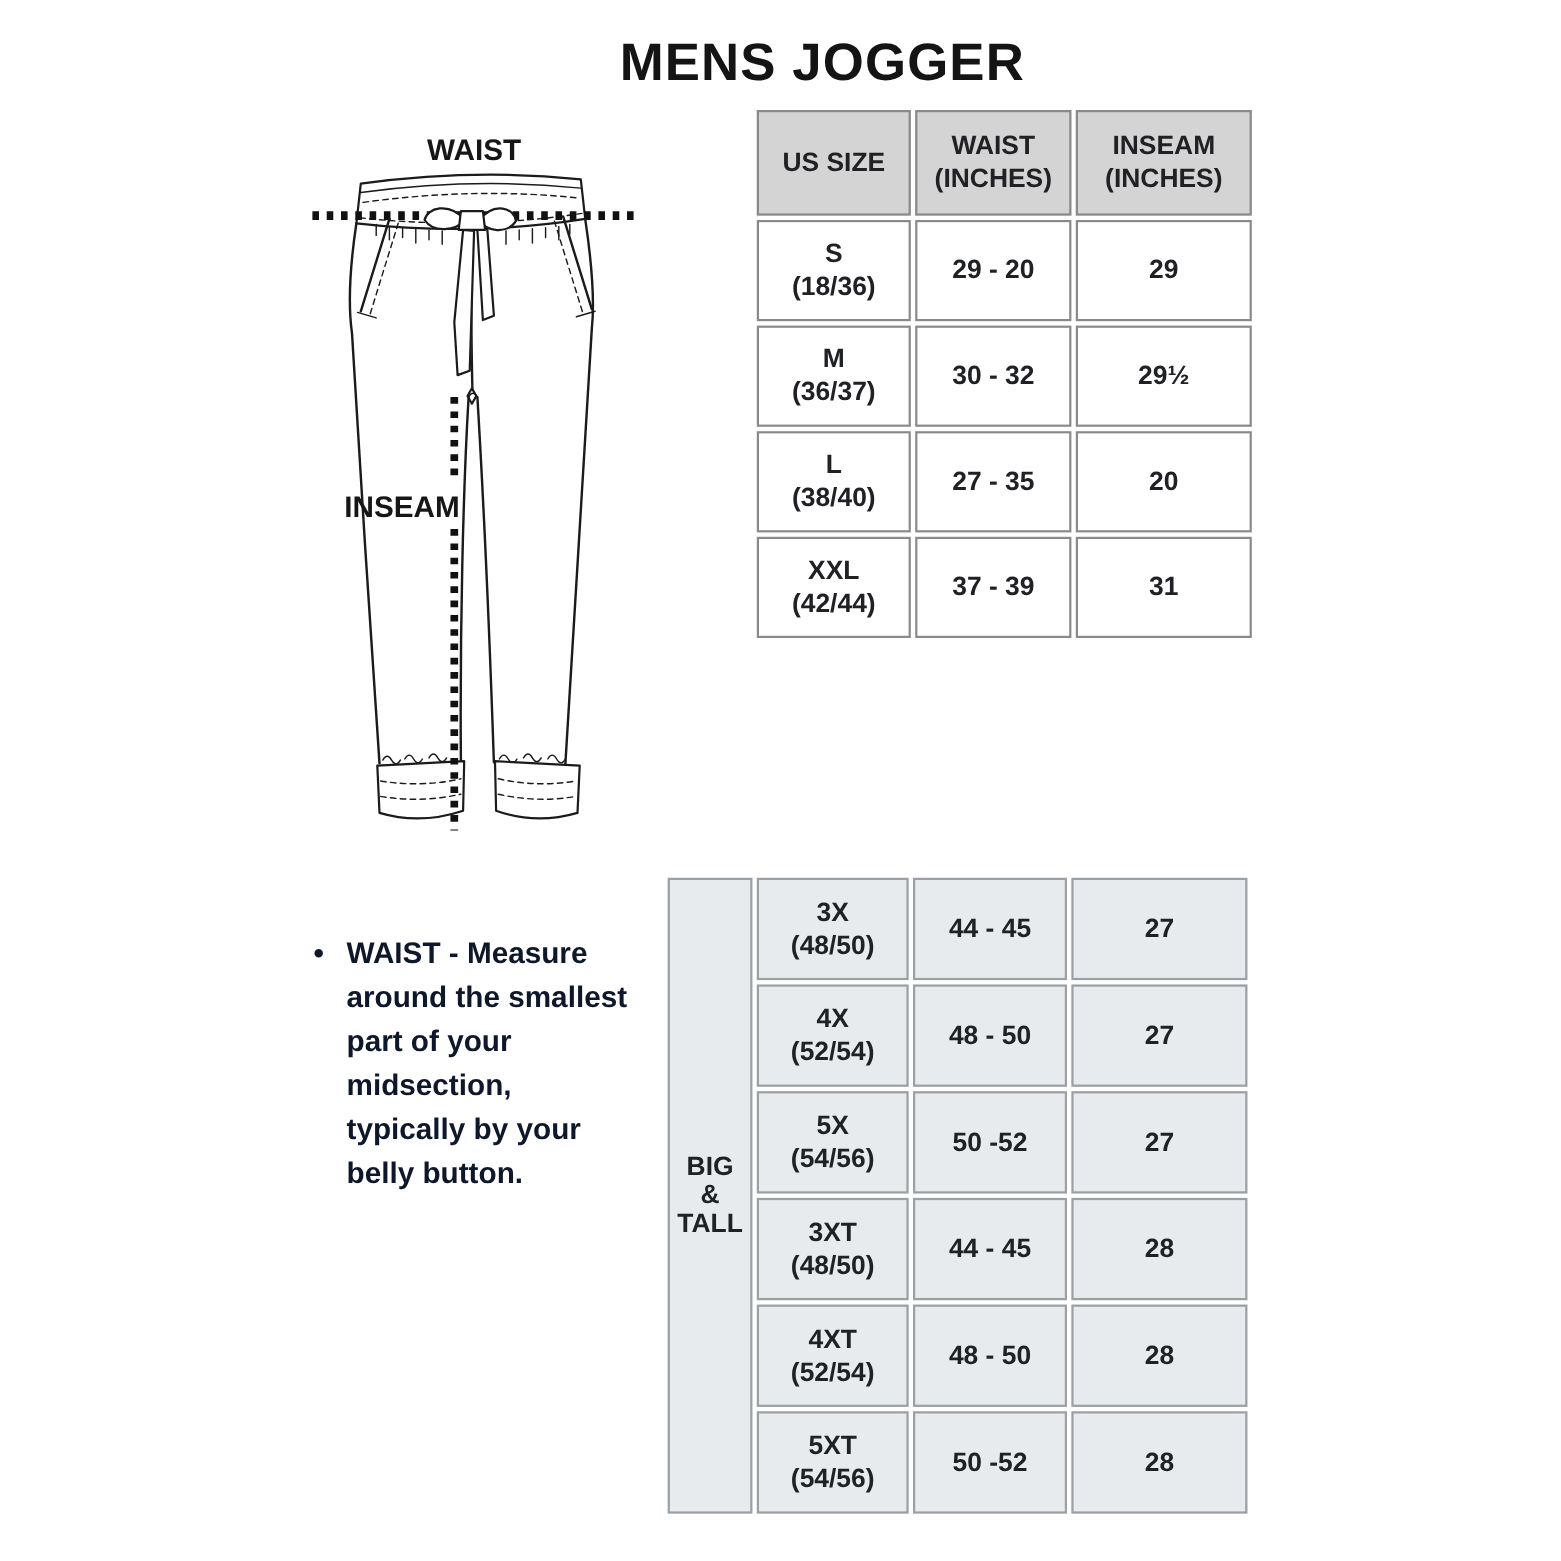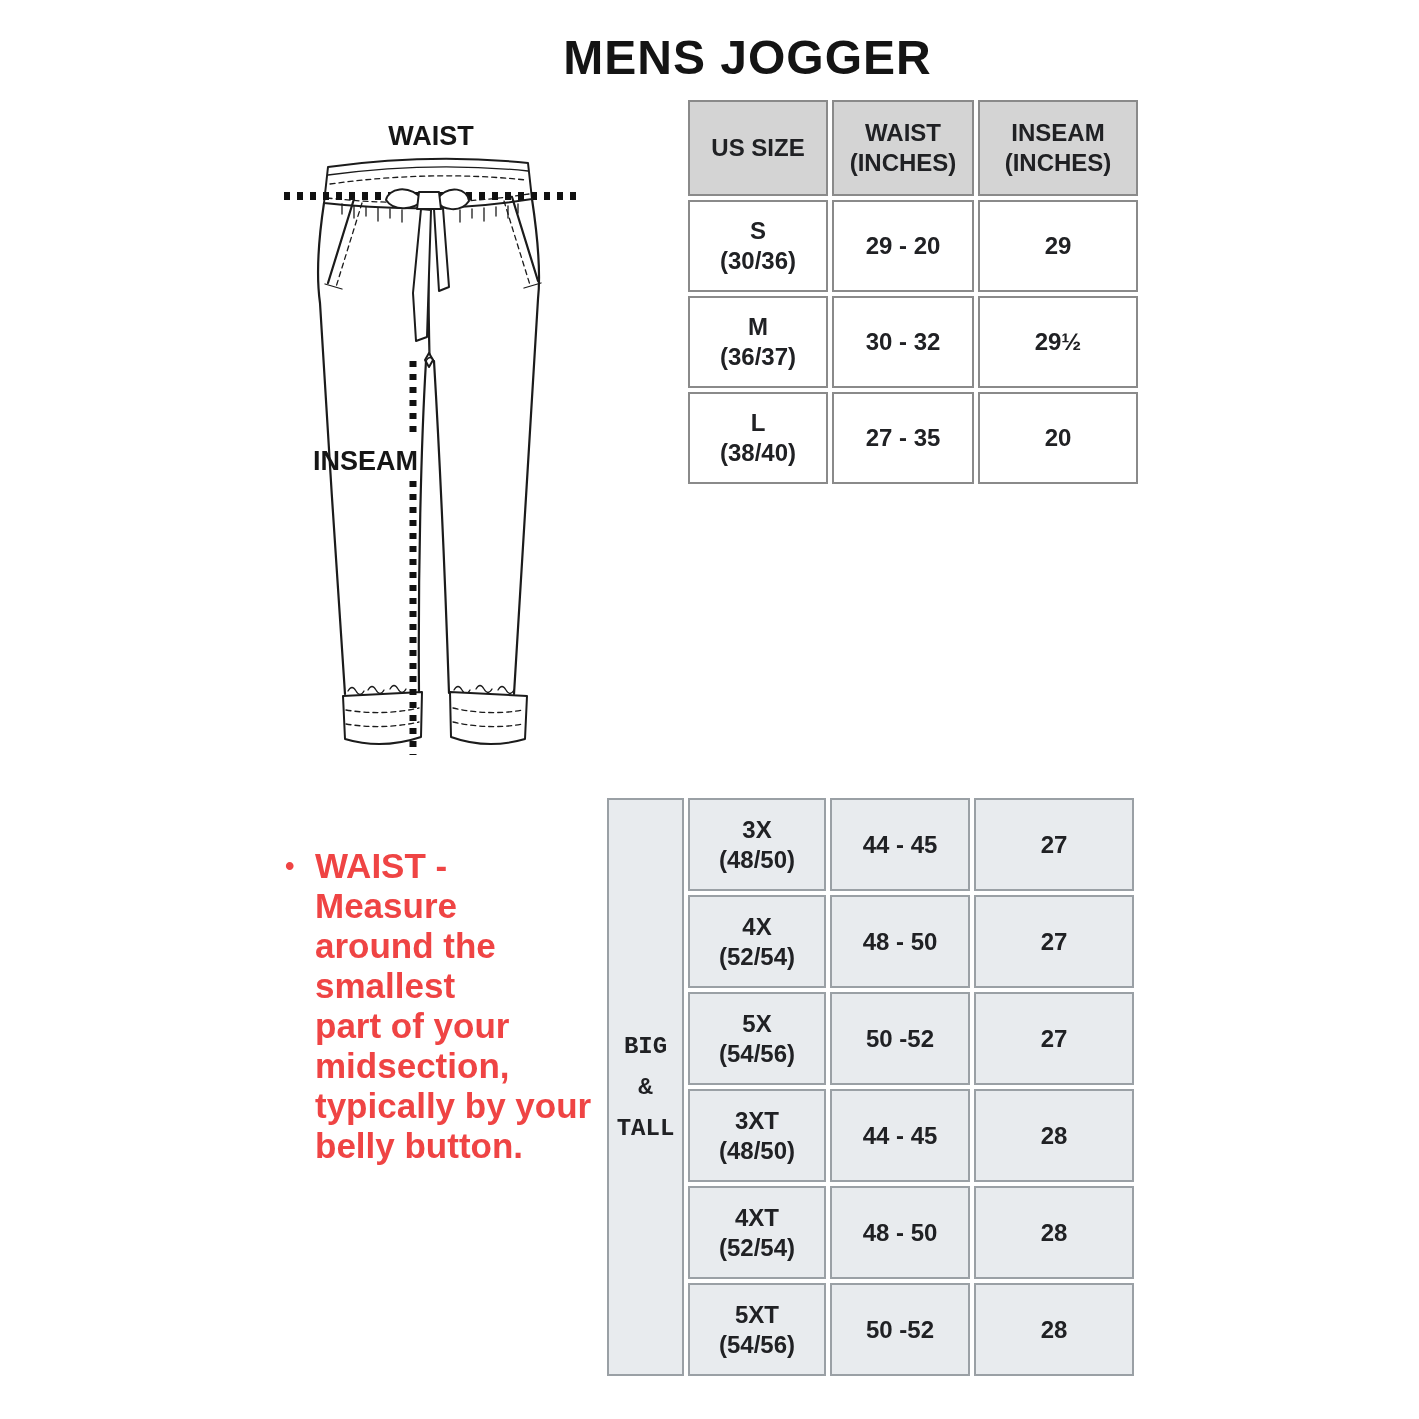--- a/index.html
+++ b/index.html
@@ -23,25 +23,25 @@
   .guide-v{stroke:#111111;stroke-width:7;stroke-dasharray:6 7;fill:none;}
   
   table{border-collapse:separate;border-spacing:4px;table-layout:fixed;}
   td,th{box-sizing:border-box;text-align:center;vertical-align:middle;
         font-size:24px;font-weight:700;line-height:30px;color:#202124;padding:0;}
   .size-table{position:absolute;left:684px;top:96px;}
   .size-table th{background:#d4d4d4;border:2px solid #8a8a8a;height:96px;}
   .size-table td{background:#ffffff;border:2px solid #8a8a8a;height:92px;}
   .bt-table{position:absolute;left:603px;top:794px;}
   .bt-table td{background:#e8ebee;border:2px solid #9aa0a5;height:93px;}
-  .bt-table td.group{white-space:pre-line;line-height:41px;font-family:Liberation Mono, monospace;}
+  .bt-table td.group{white-space:pre-line;line-height:26px;}
   
   .notes{position:absolute;left:285px;top:846px;width:310px;margin:0;padding:0;list-style:none;}
   .notes li{position:relative;margin:0 0 46px 0;padding-left:30px;
-            font-size:35px;line-height:40px;font-weight:700;color:#ef4444;}
+            font-size:27px;line-height:40px;font-weight:700;color:#0f172a;}
   .notes li::before{content:"\2022";position:absolute;left:0;top:0;font-size:27px;}
   .note-text{white-space:pre-line;}
 </style>
 </head>
 <body>
 
 <h1 class="page-title">MENS JOGGER</h1>
 
 <figure class="diagram">
   <svg viewBox="0 0 330 690">
@@ -135,40 +135,48 @@
           <div>(INCHES)</div>
         </th>
     <th>
       <div>INSEAM</div>
           <div>(INCHES)</div>
         </th>
   </tr>
   <tr>
     <td>
           <div>S</div>
-          <div>(30/36)</div>
+          <div>(18/36)</div>
         </td>
     <td>29 - 20</td>
     <td>29</td>
   </tr>
   <tr>
     <td>
           <div>M</div>
           <div>(36/37)</div>
         </td>
     <td>30 - 32</td>
     <td>29½</td>
   </tr>
   <tr>
     <td>
           <div>L</div>
           <div>(38/40)</div>
         </td>
     <td>27 - 35</td>
     <td>20</td>
+  </tr>
+  <tr>
+    <td>
+          <div>XXL</div>
+          <div>(42/44)</div>
+        </td>
+    <td>37 - 39</td>
+    <td>31</td>
   </tr>
 </tbody>
   </table>
 
 <table class="bt-table">
   <colgroup>
       <col style="width:77px">
       <col style="width:138px">
       <col style="width:140px">
       <col style="width:160px">

